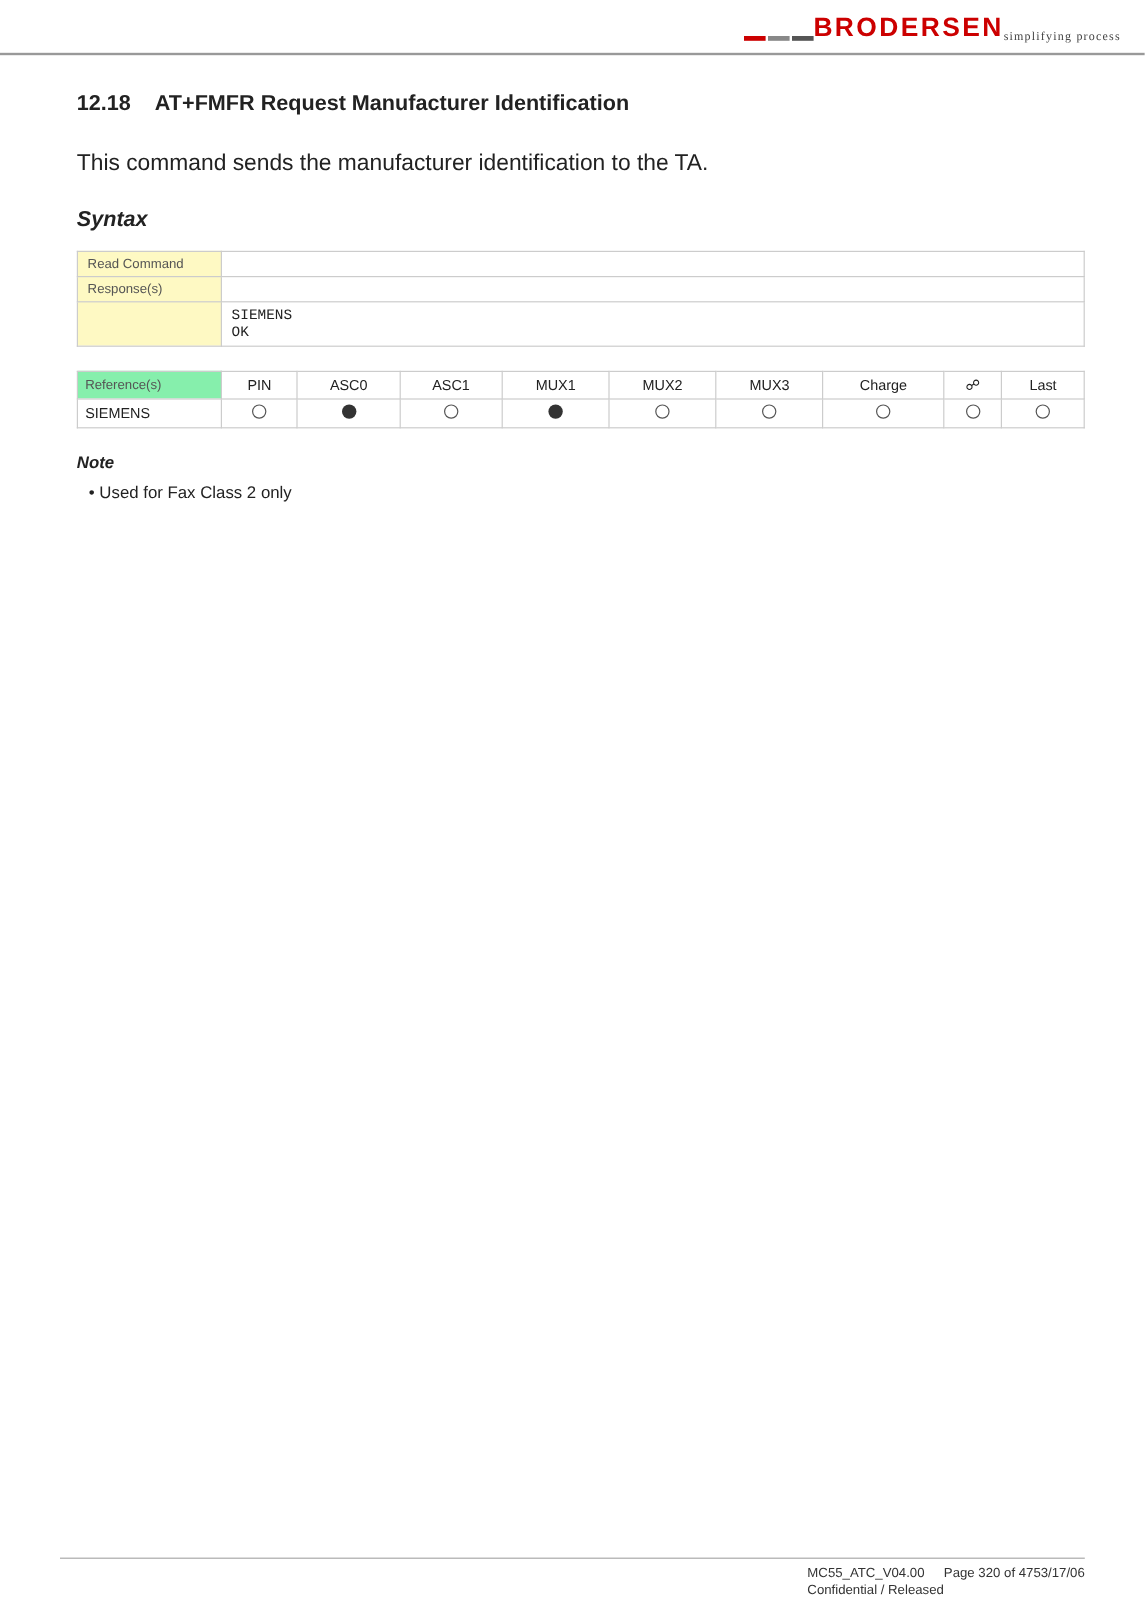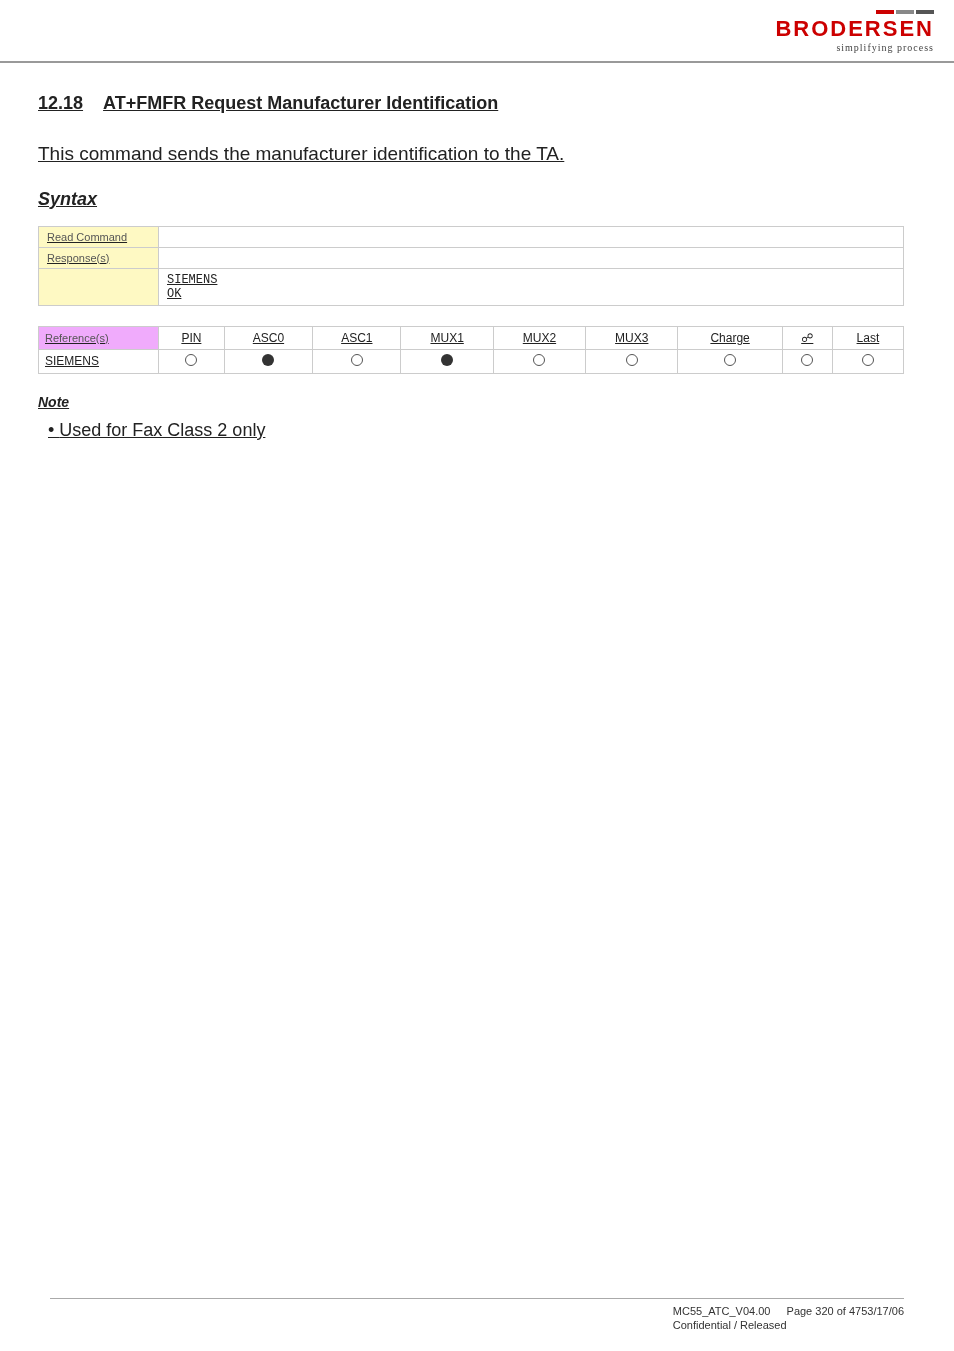--- a/index.html
+++ b/index.html
@@ -18,21 +18,20 @@
     .header {
       display: flex;
       justify-content: flex-end;
       padding: 10px 20px 0 20px;
       border-bottom: 2px solid #999;
       padding-bottom: 8px;
     }
 
     .logo-area {
       display: flex;
-      flex-direction: column;
       align-items: flex-end;
     }
 
     .logo-text {
       font-size: 22px;
       font-weight: bold;
       color: #cc0000;
       letter-spacing: 2px;
     }
 
@@ -54,22 +53,21 @@
 
     .logo-tagline {
       font-size: 10px;
       color: #444;
       letter-spacing: 1px;
       font-family: Liberation Serif, serif;
     }
 
     
     .main-content {
-      padding: 30px 50px 40px 38px;
-      text-decoration: underline;
+      padding: 30px 50px 40px 64px;
     }
 
     
     .section-title {
       font-size: 18px;
       font-weight: bold;
       margin-bottom: 20px;
       padding-bottom: 6px;
     }
 
@@ -128,21 +126,21 @@
 
     .ref-table td, .ref-table th {
       border: 1px solid #ccc;
       padding: 4px 6px;
       text-align: center;
       vertical-align: middle;
     }
 
     .ref-table .ref-label {
       text-align: left;
-      background: #f0abfc;
+      background: #86efac;
       color: #555;
       font-size: 11px;
       font-weight: normal;
       width: 120px;
     }
 
     .ref-table .data-label {
       text-align: left;
       font-size: 12px;
     }
@@ -175,21 +173,21 @@
     .note-list {
       list-style: none;
       padding-left: 10px;
     }
 
     .note-list li::before {
       content: "• ";
     }
 
     .note-list li {
-      font-size: 18px;
+      font-size: 14px;
       line-height: 1.6;
     }
 
     
     .footer {
       position: absolute;
       bottom: 20px;
       left: 50px;
       right: 50px;
       display: flex;

